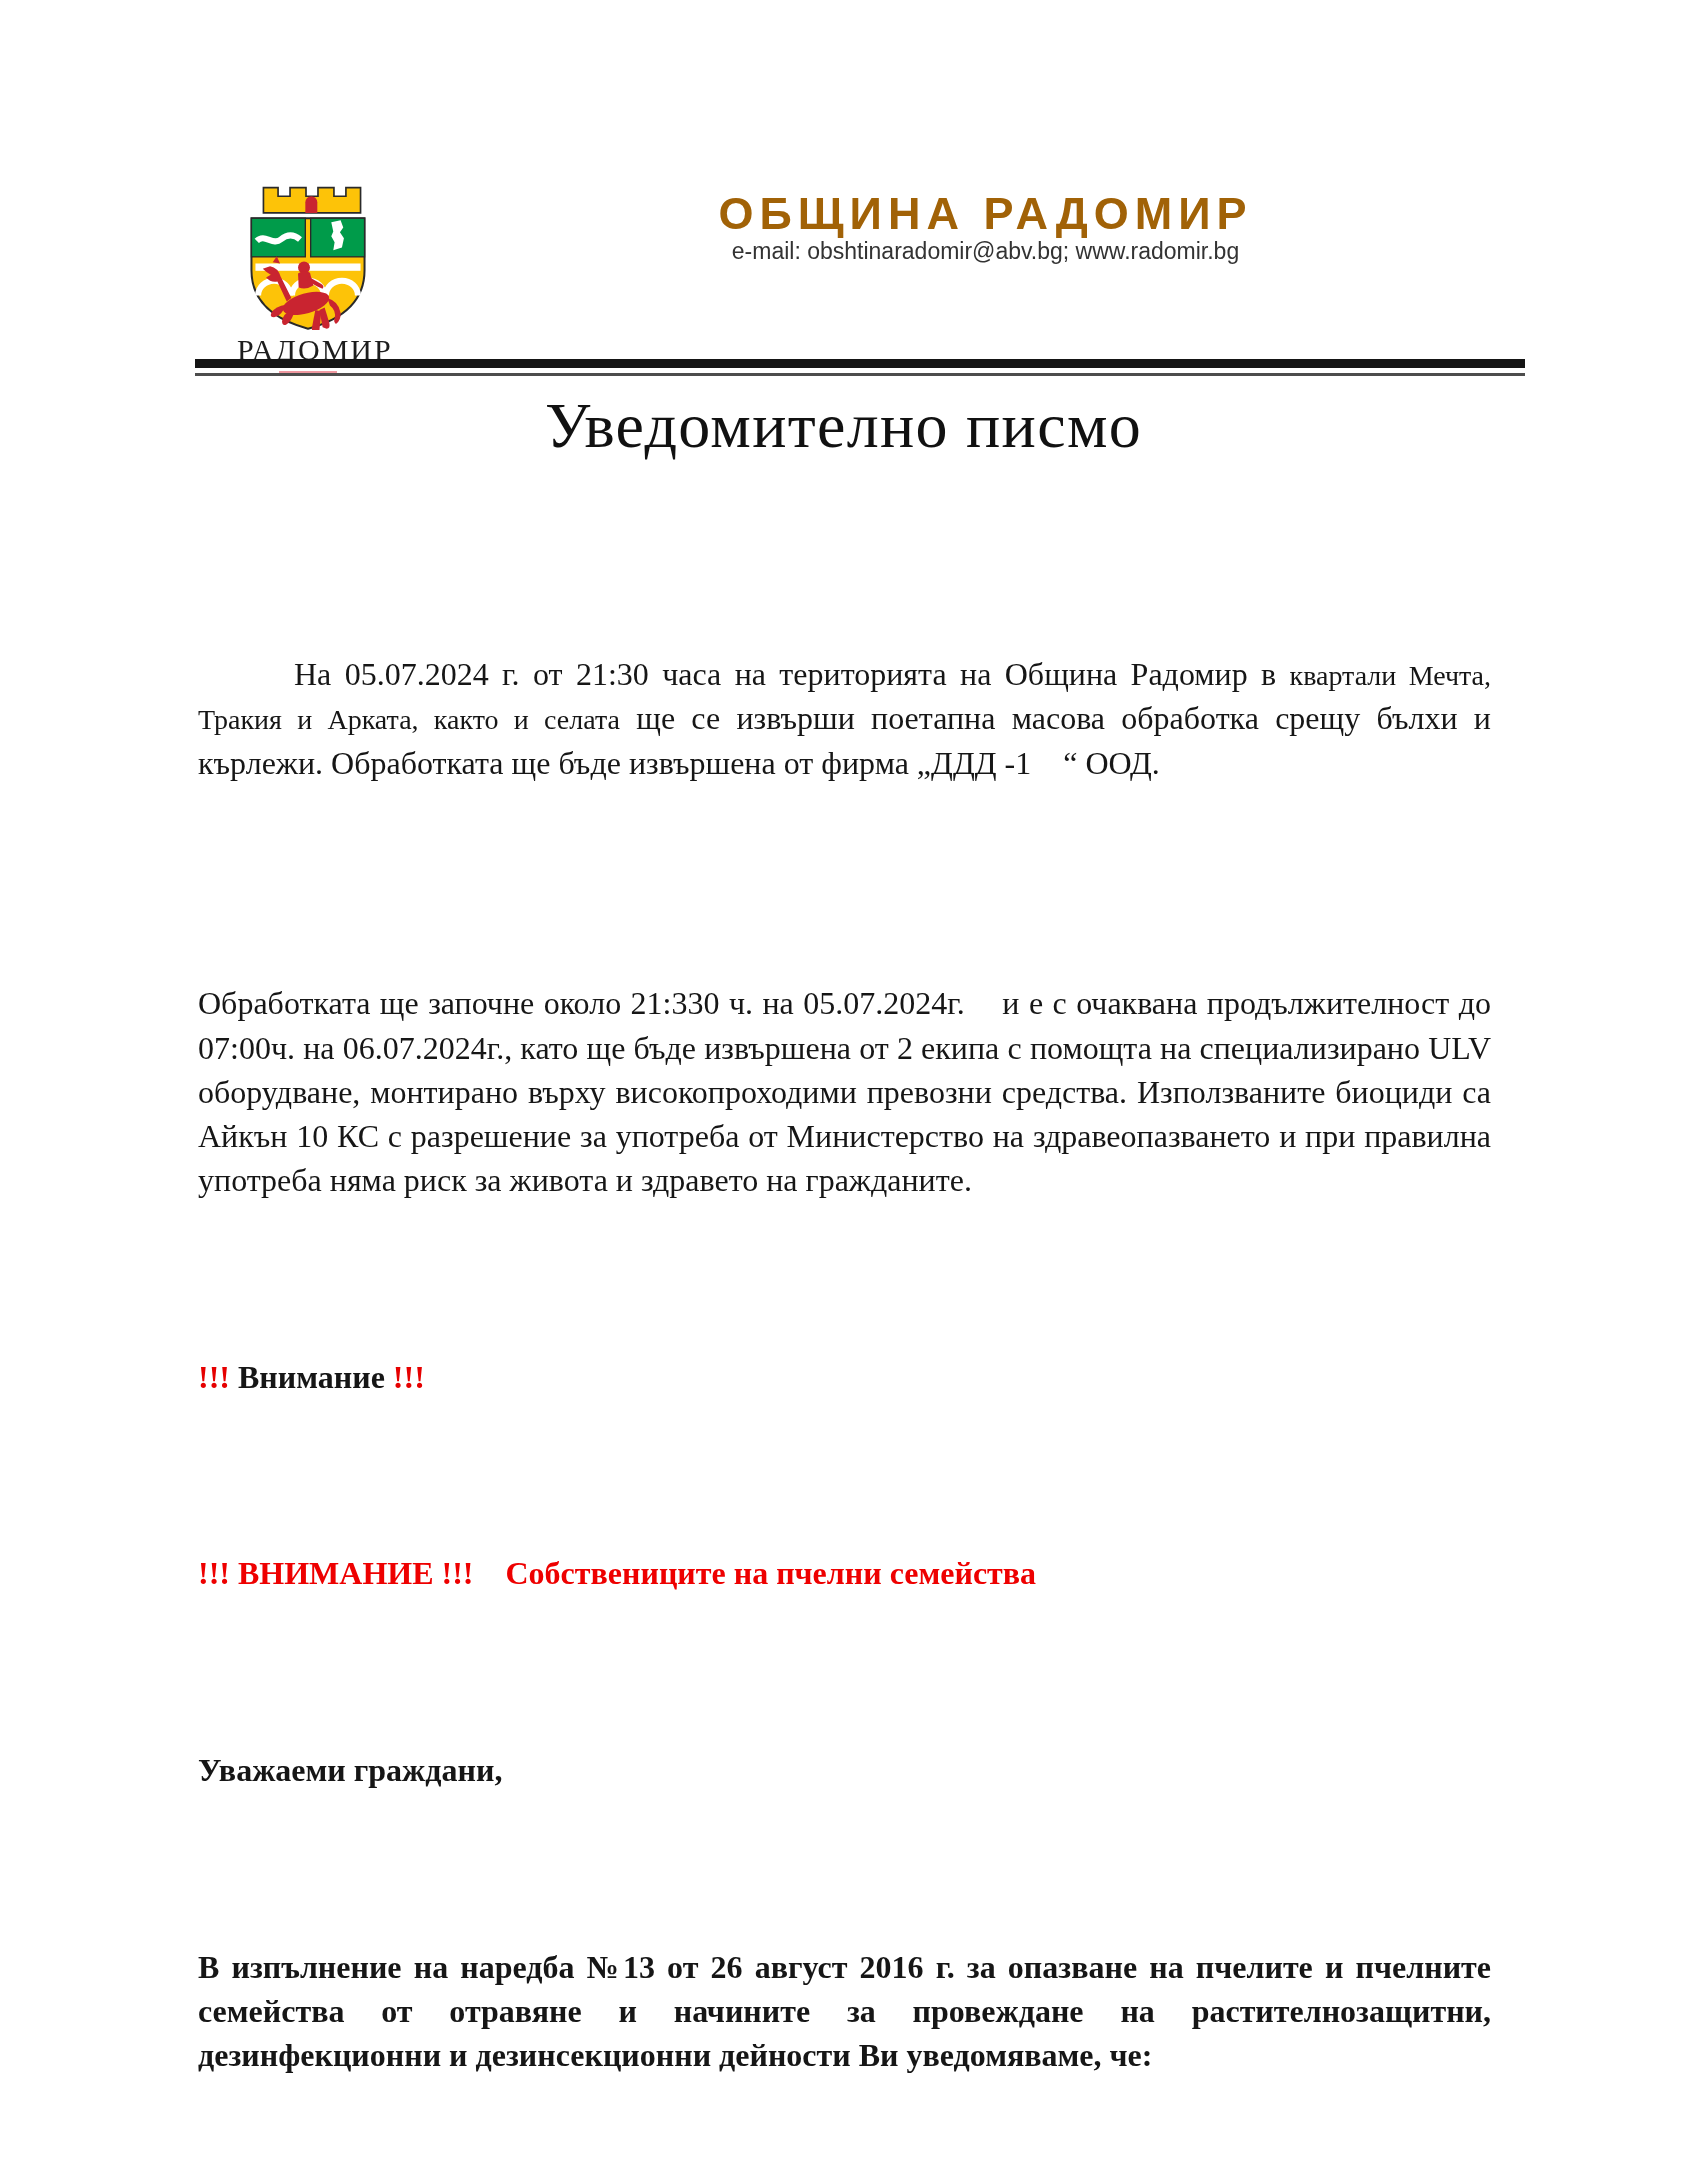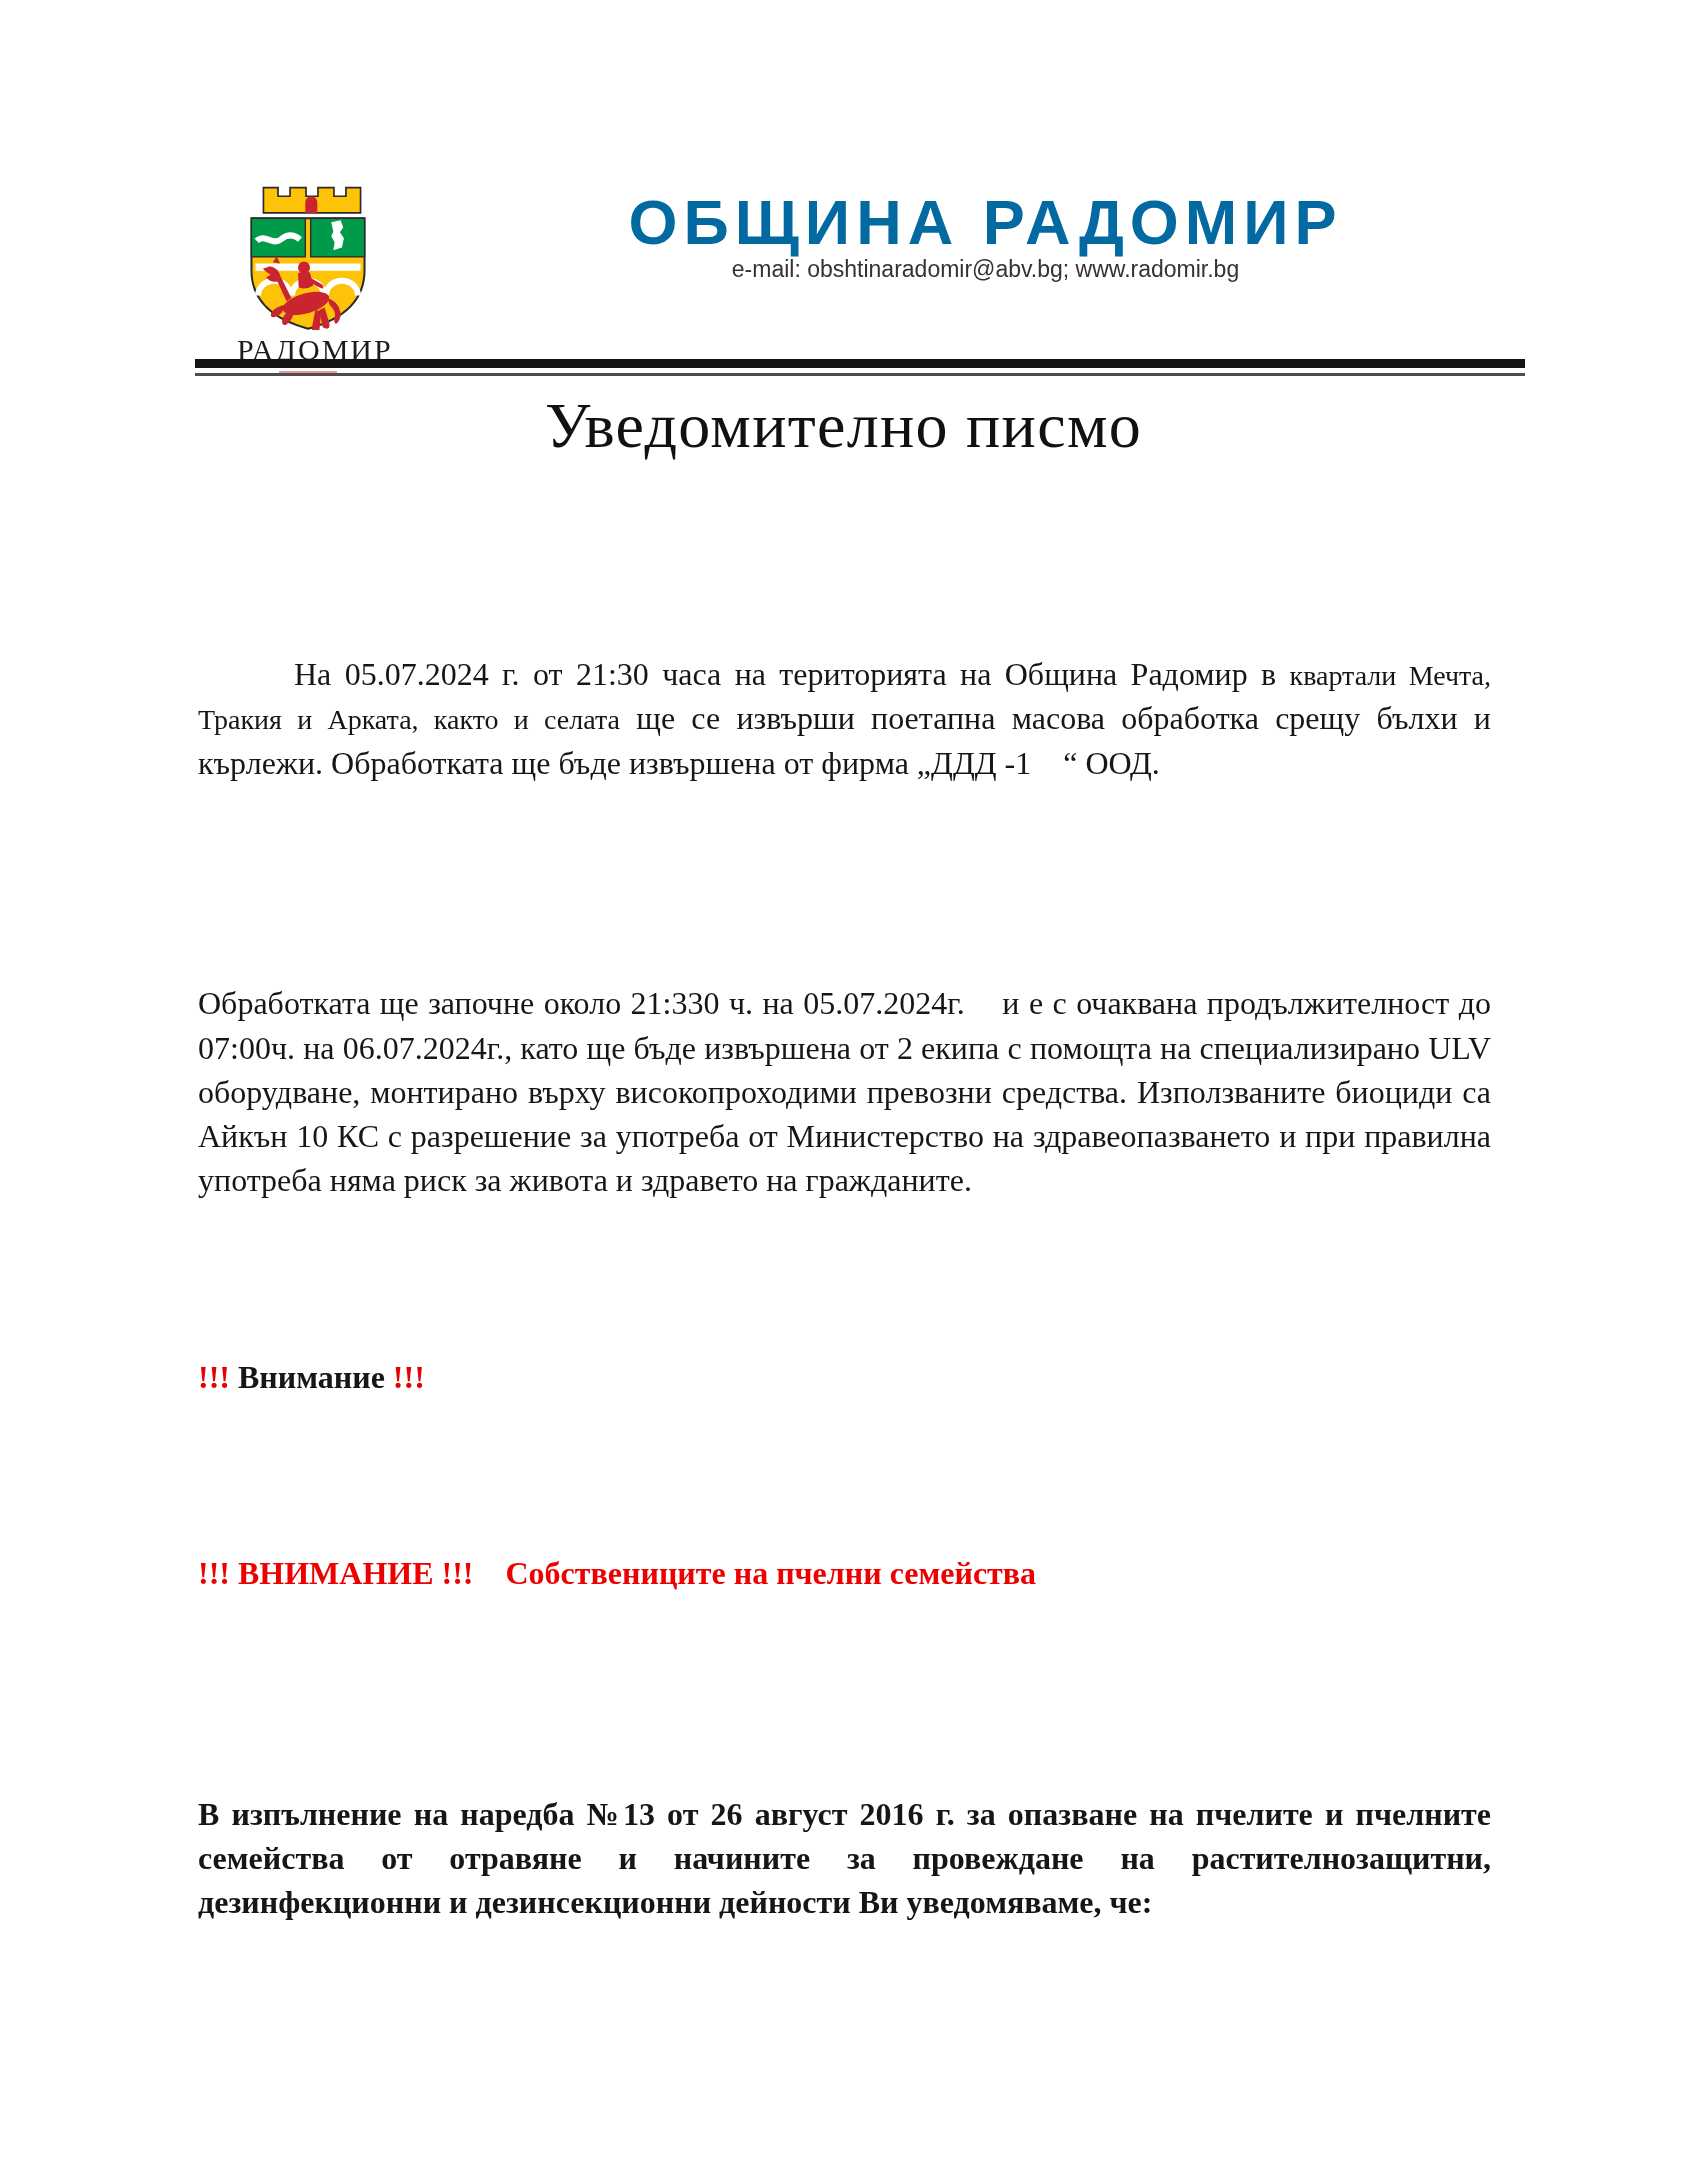--- a/index.html
+++ b/index.html
@@ -20,21 +20,21 @@
   .logo-caption {
     margin-top:2.6px;
     font-size:30px;
     letter-spacing:2px;
     color:#1d1d1d;
     font-family:"Liberation Serif","DejaVu Serif",serif;
   }
   .logo-underline { width:58px; height:4.6px; background:#ef98a0; margin:4.6px auto 0; }
 
   .header-text { margin-left:284px; text-align:center; padding-top:14.6px; font-family:"Liberation Sans","DejaVu Sans",sans-serif; }
-  .org-name { font-weight:bold; font-size:63px; letter-spacing:6px; line-height:1.0; color:#0369a1; }
+  .org-name { font-weight:bold; font-size:45px; letter-spacing:6px; line-height:1.0; color:#a16207; }
   .region   { font-size:38px; letter-spacing:3.3px; margin-top:12px; color:#222; }
   .addr     { font-size:23px; margin-top:9.3px; color:#333; line-height:1.2; }
   .addr.second { margin-top:2.6px; }
 
   
   .rule { position:absolute; top:359px; left:195px; width:1330px; }
   .rule-thick { height:9.3px; background:#151515; }
   .rule-thin  { height:3.3px;  background:#4d4d4d; margin-top:4.6px; }
 
   
@@ -116,20 +116,21 @@
   <main class="body">
     <p class="p indent"><span>На 05.07.2024 г. от 21:30 часа на територията на Община Радомир в </span><span class="small">квартали Мечта, Тракия и Арката, както и селата</span><span> ще се извърши поетапна масова обработка срещу бълхи и кърлежи. Обработката ще бъде извършена от фирма „ДДД -1    “ ООД.</span></p>
 
 
     <p class="p">Обработката ще започне около 21:330 ч. на 05.07.2024г.    и е с очаквана продължителност до 07:00ч. на 06.07.2024г., като ще бъде извършена от 2 екипа с помощта на специализирано ULV оборудване, монтирано върху високопроходими превозни средства. Използваните биоциди са Айкън 10 КС с разрешение за употреба от Министерство на здравеопазването и при правилна употреба няма риск за живота и здравето на гражданите.</p>
 
     <p class="p bold"><span class="red">!!!</span><span> Внимание </span><span class="red">!!!</span></p>
 
     <p class="p bold redline"><span>!!! ВНИМАНИЕ !!!</span><span>    Собствениците на пчелни семейства</span></p>
 
+    <p class="p bold">Уважаеми граждани,</p>
 
     <p class="p bold">В изпълнение на наредба №13 от 26 август 2016 г. за опазване на пчелите и пчелните семейства от отравяне и начините за провеждане на растителнозащитни, дезинфекционни и дезинсекционни дейности Ви уведомяваме, че:</p>
 
     
 
     
   </main>
 
 </div>
 

